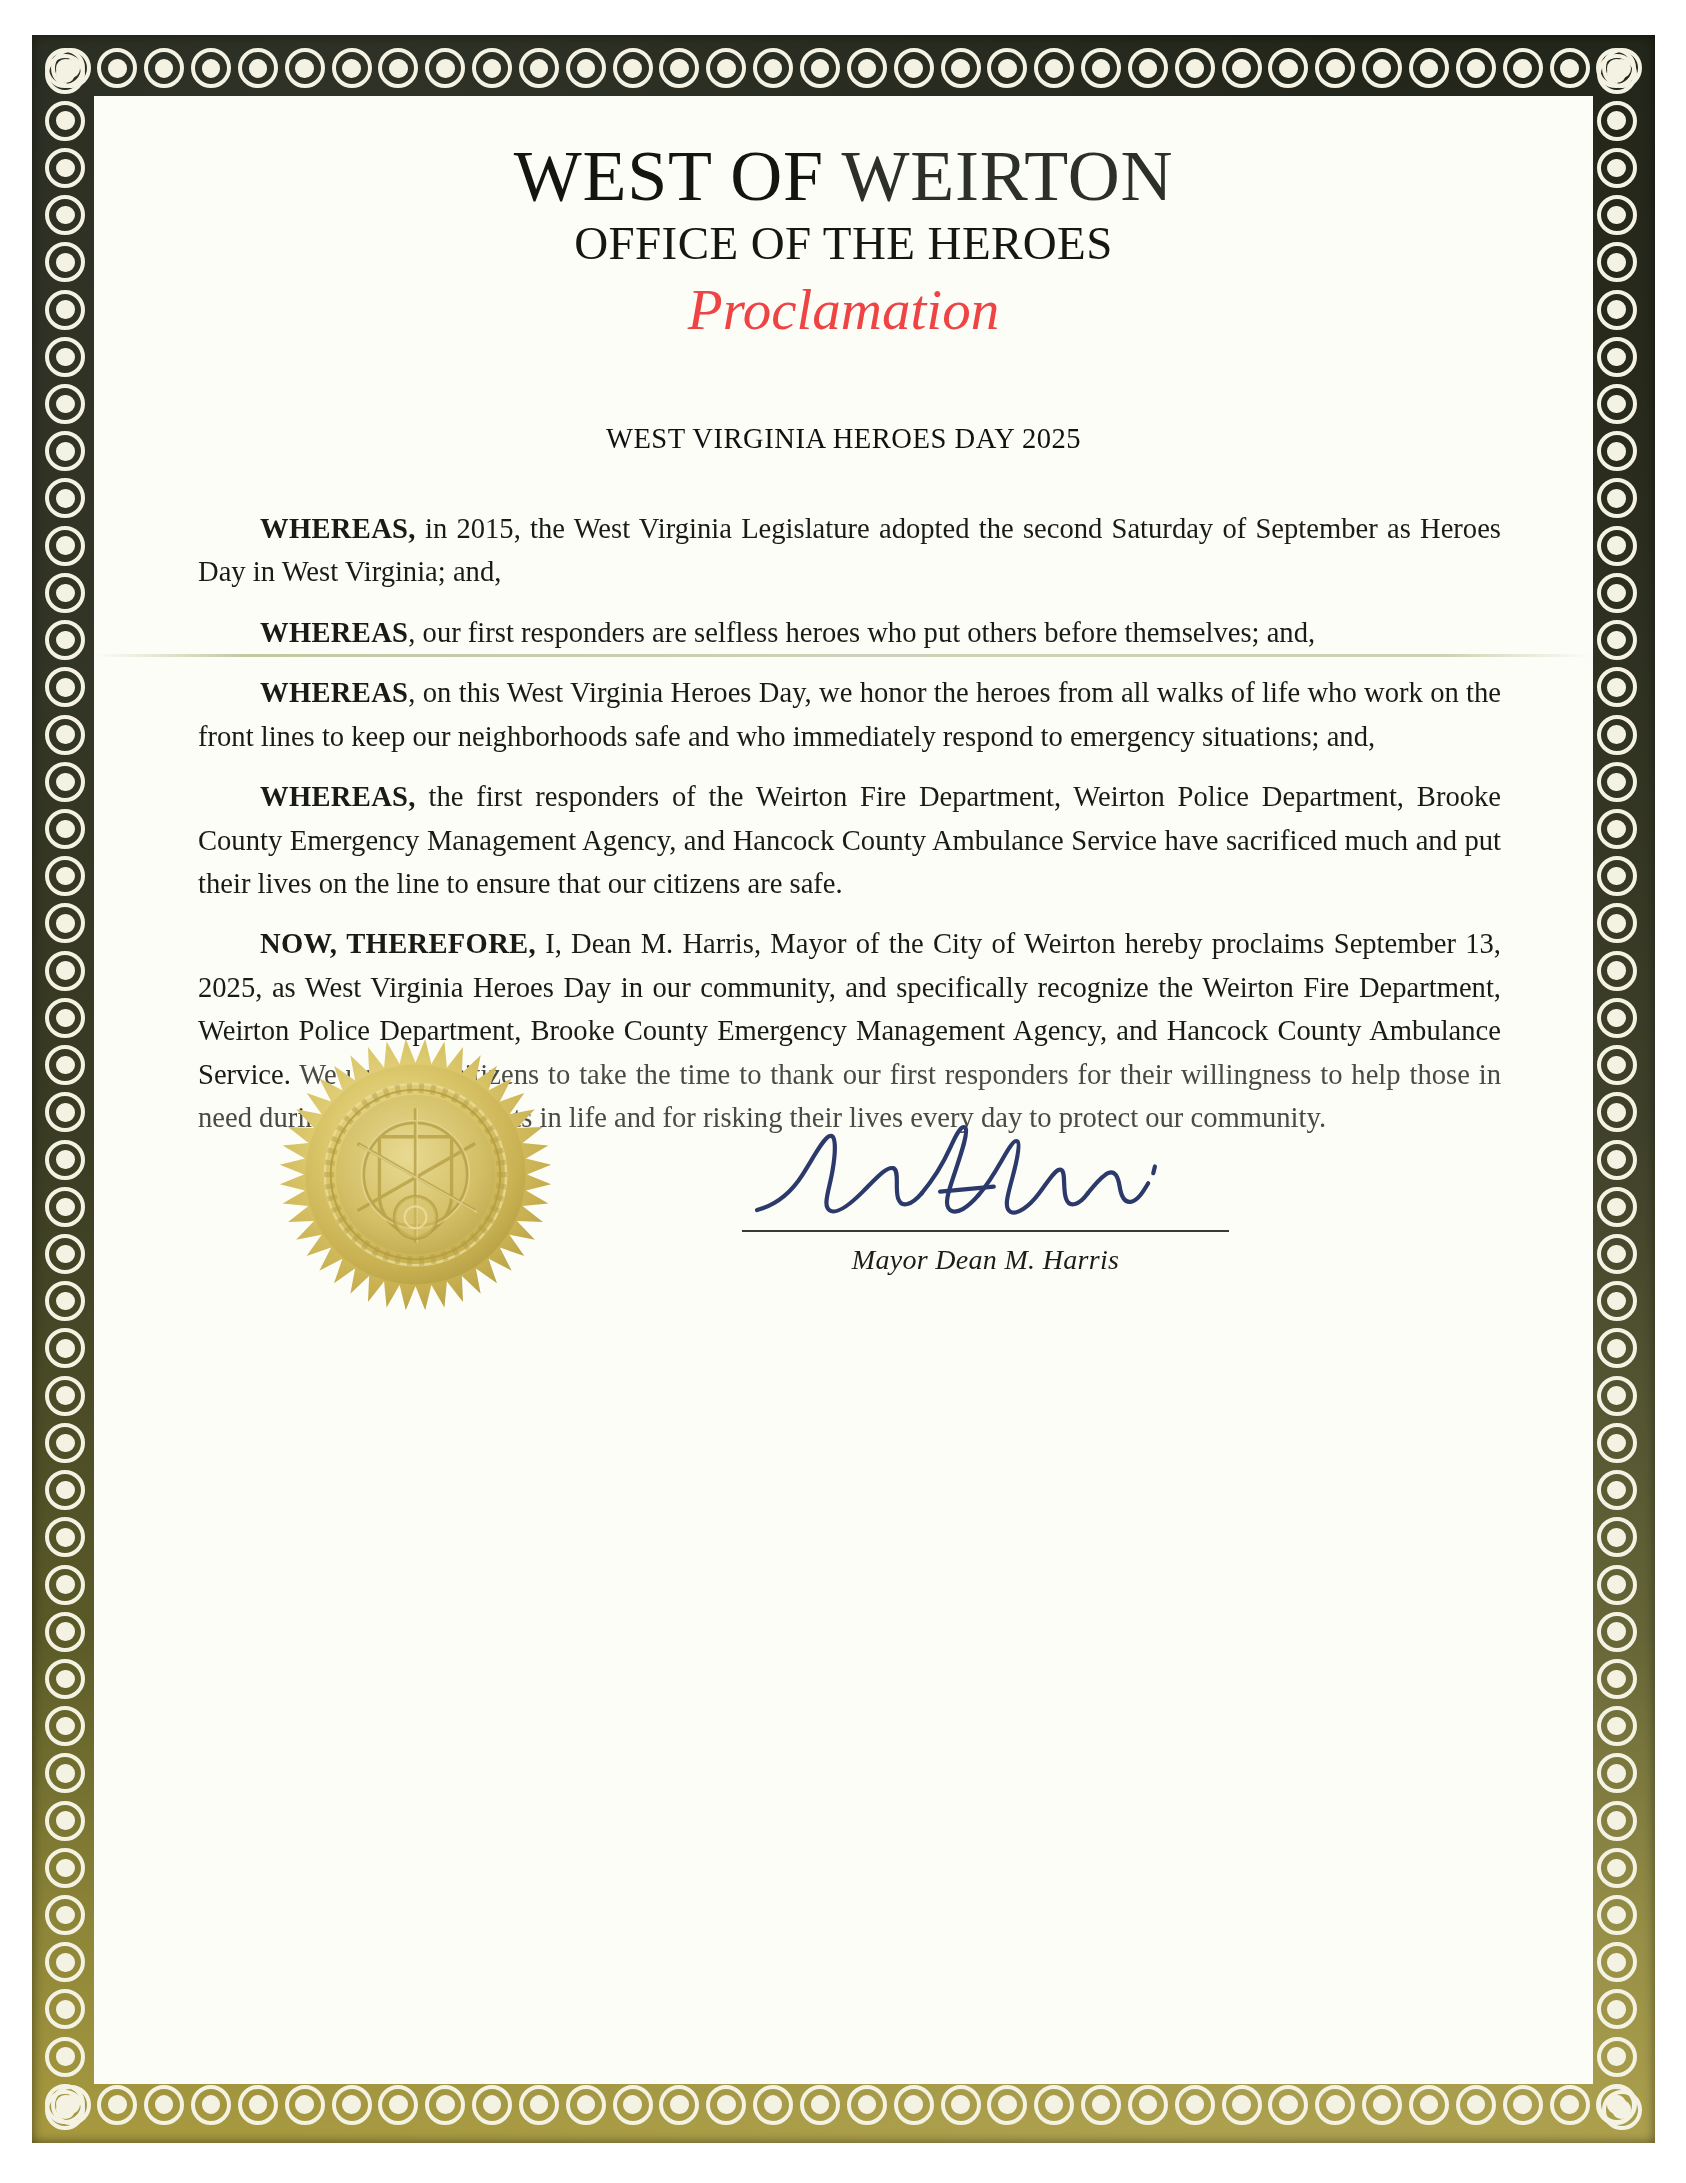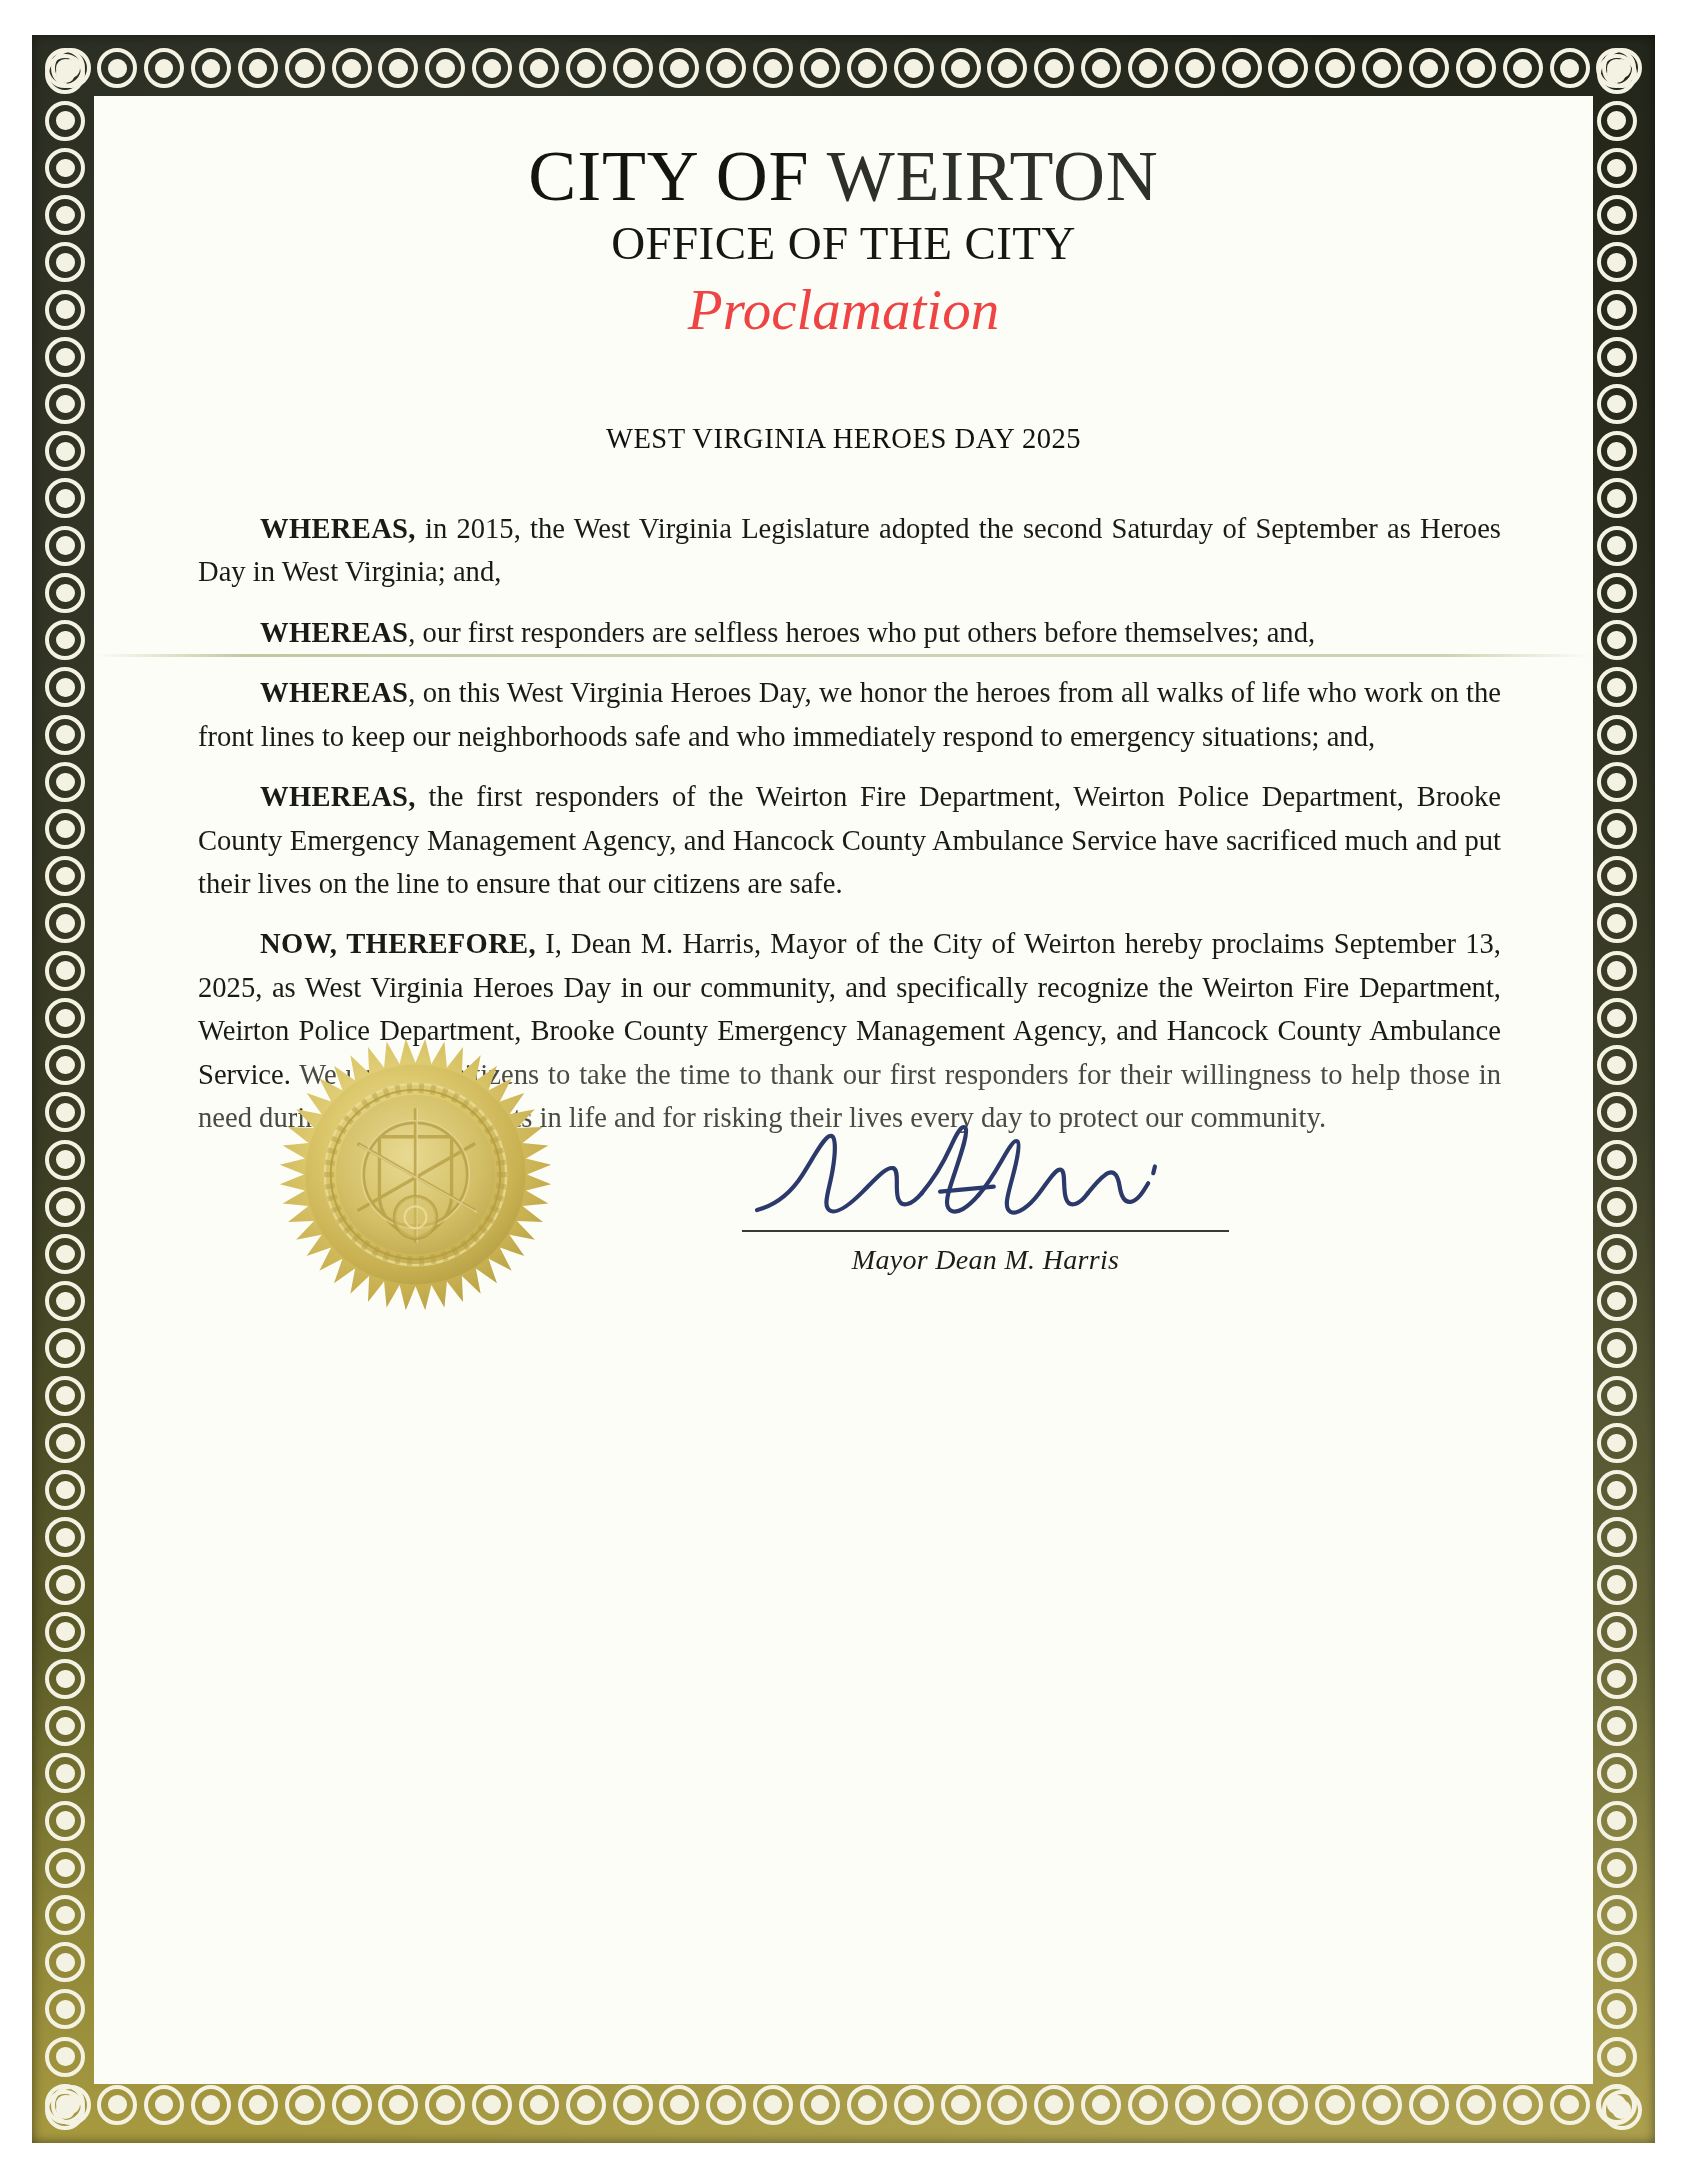--- a/index.html
+++ b/index.html
@@ -740,23 +740,23 @@
     <div class="ring ring-corner rc-br">
         <i></i>
       </div>
   </div>
 
   <div class="paper">
     <div class="crease"></div>
 
     <div class="content">
 
-      <h1 class="title-city"><span>CITY OF </span><span class="w-part">WEIRTON</span></h1>
-
-      <h2 class="title-office">OFFICE OF THE CITY</h2>
+      <h1 class="title-city"><span>WEST OF </span><span class="w-part">WEIRTON</span></h1>
+
+      <h2 class="title-office">OFFICE OF THE HEROES</h2>
 
       <h2 class="title-proclamation">Proclamation</h2>
 
       <h3 class="subject">WEST VIRGINIA HEROES DAY 2025</h3>
 
       <div class="body-text">
 
         <p><span class="lead">WHEREAS,</span><span> in 2015, the West Virginia Legislature adopted the second Saturday of September as Heroes Day in West Virginia; and,</span></p>
 
         <p><span class="lead">WHEREAS</span><span>, our first responders are selfless heroes who put others before themselves; and,</span></p>

